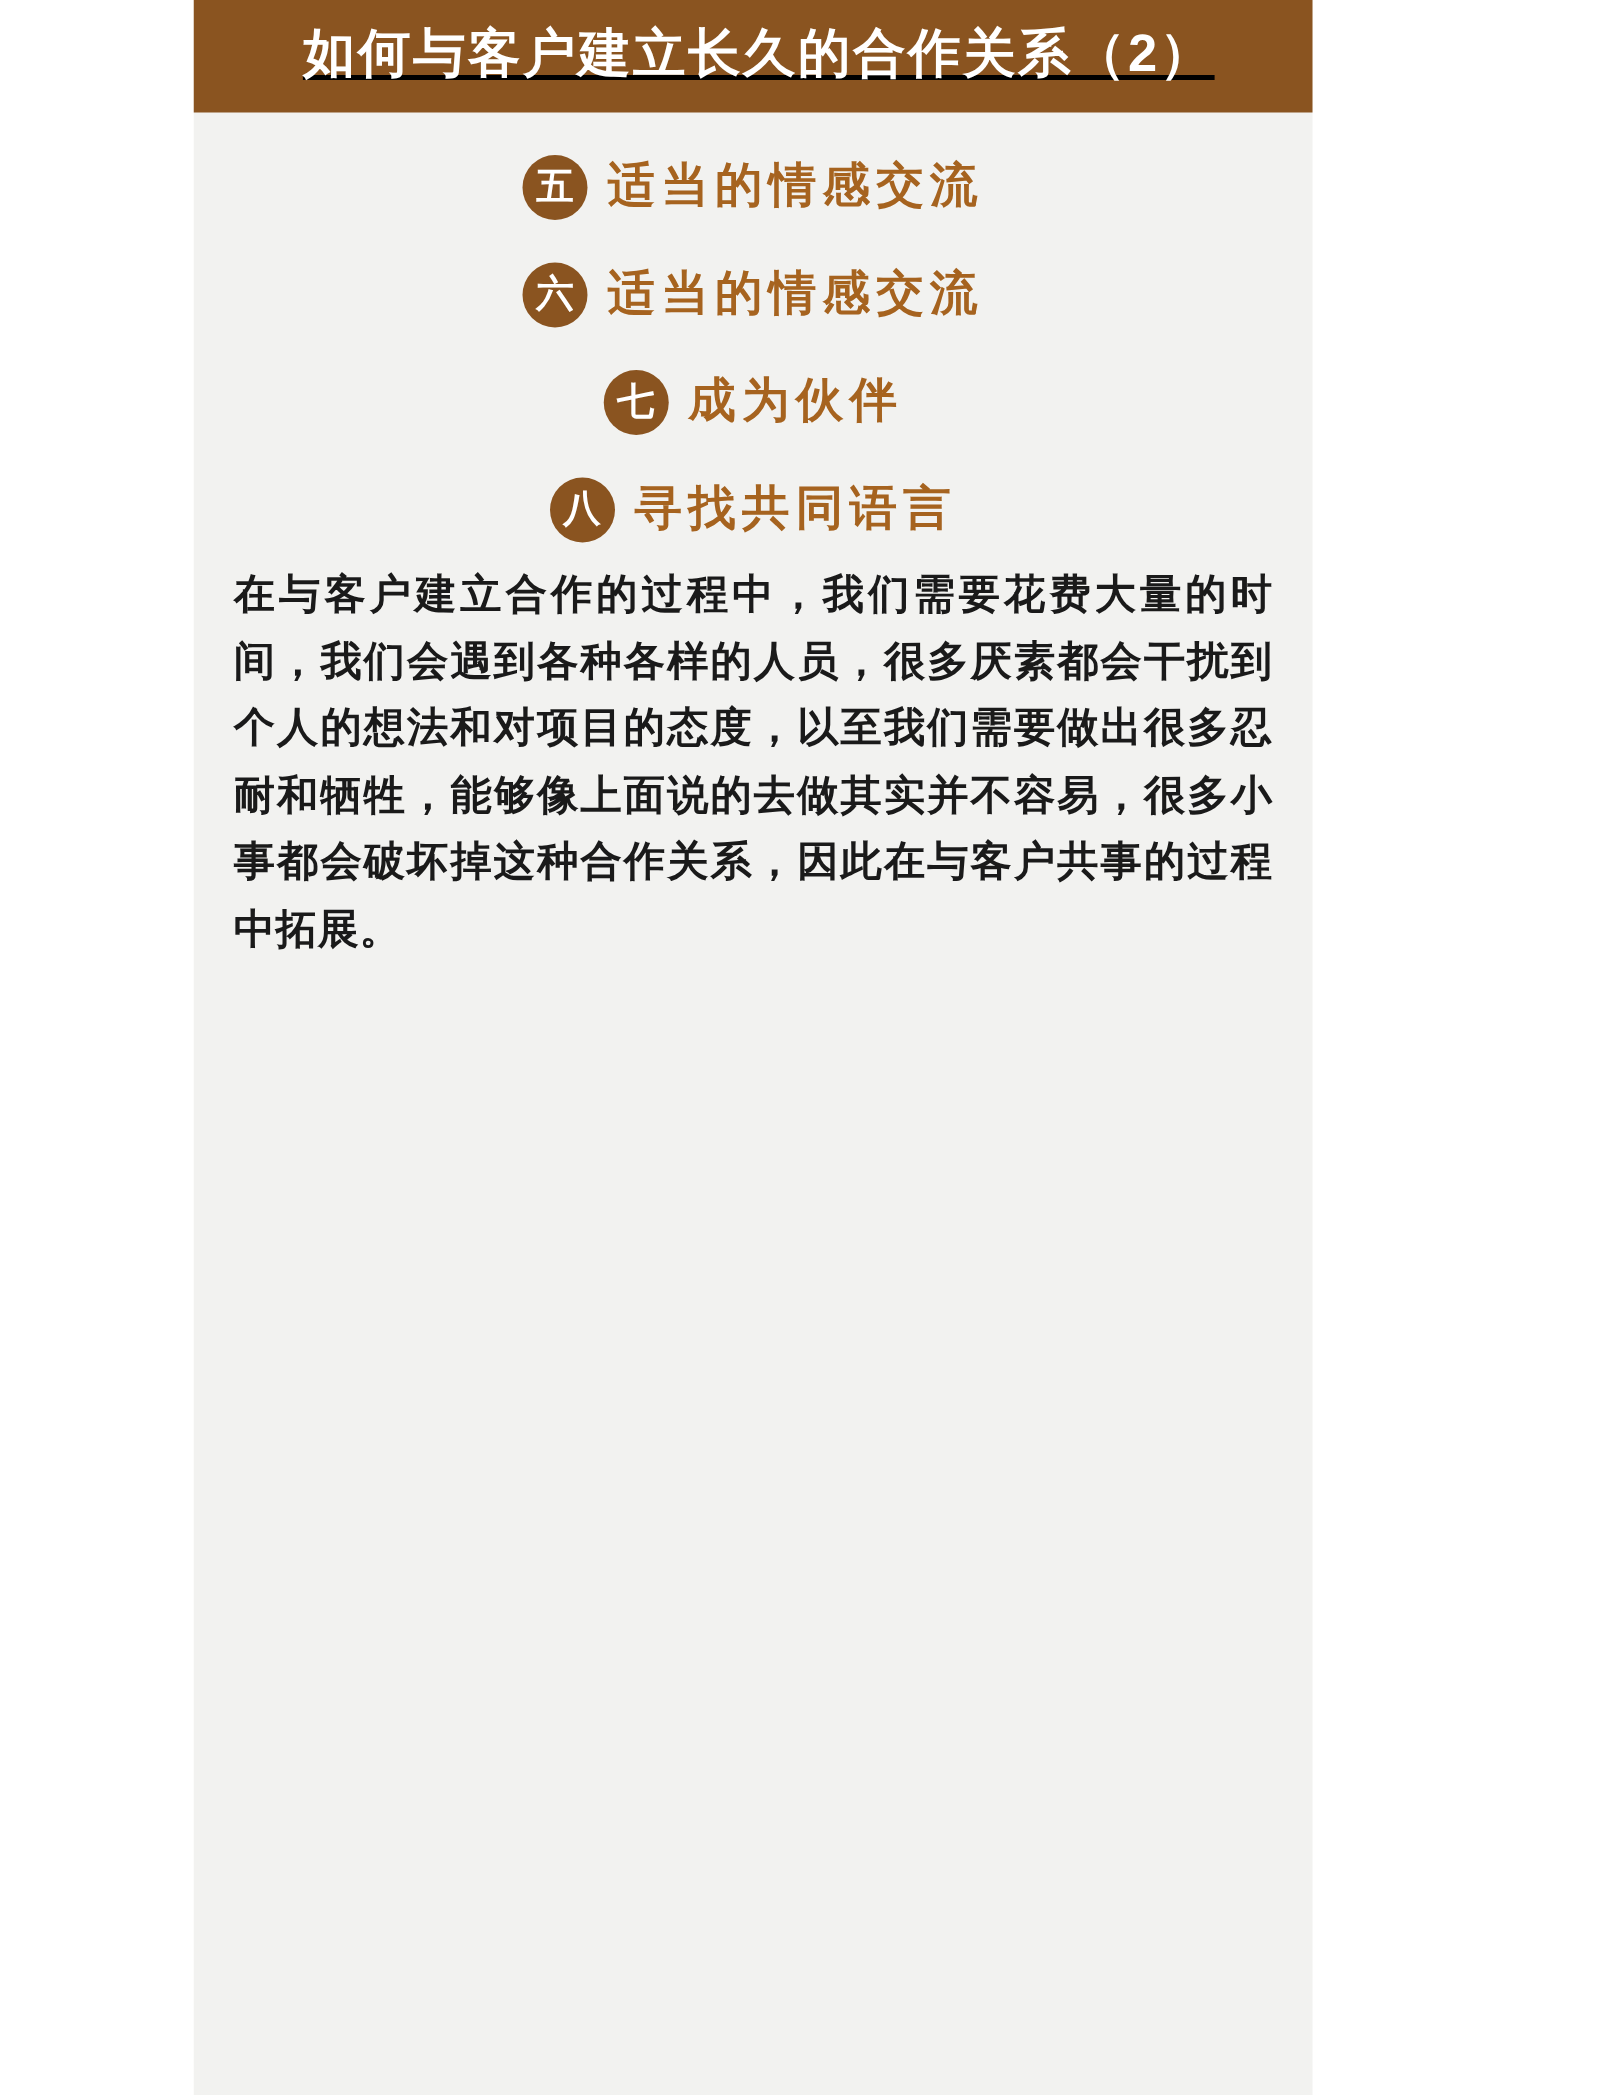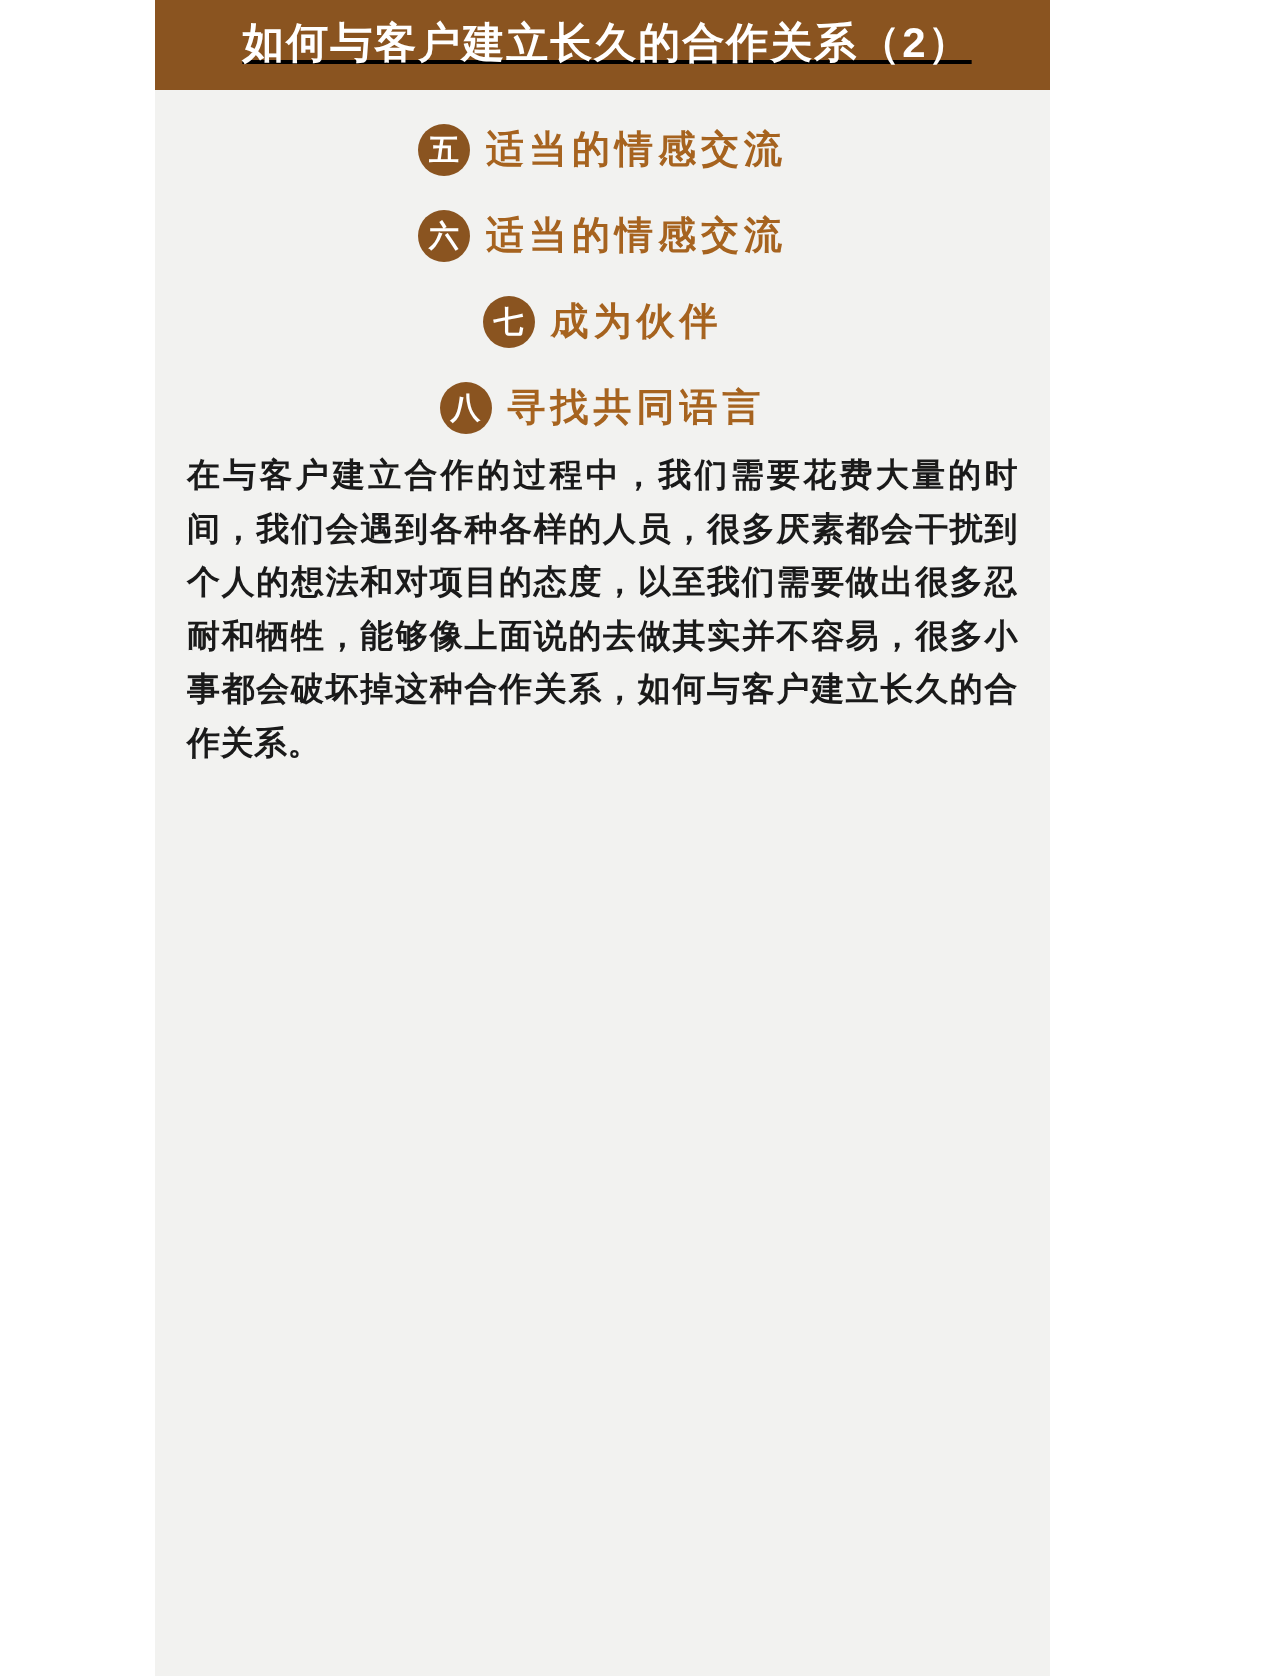--- a/index.html
+++ b/index.html
@@ -112,17 +112,17 @@
       <div class="num-badge">七</div>
       <div class="section-title">成为伙伴</div>
     </div>
   </div>
 
   <div class="section">
     <div class="section-head">
       <div class="num-badge">八</div>
       <div class="section-title">寻找共同语言</div>
     </div>
-    <p class="body-text">在与客户建立合作的过程中，我们需要花费大量的时间，我们会遇到各种各样的人员，很多厌素都会干扰到个人的想法和对项目的态度，以至我们需要做出很多忍耐和牺牲，能够像上面说的去做其实并不容易，很多小事都会破坏掉这种合作关系，如何与客户建立长久的合作关系。</p>
+    <p class="body-text">在与客户建立合作的过程中，我们需要花费大量的时间，我们会遇到各种各样的人员，很多厌素都会干扰到个人的想法和对项目的态度，以至我们需要做出很多忍耐和牺牲，能够像上面说的去做其实并不容易，很多小事都会破坏掉这种合作关系，因此在与客户共事的过程中拓展。</p>
   </div>
 
   <div class="spacer-bottom"></div>
 </div>
 
 </body></html>

